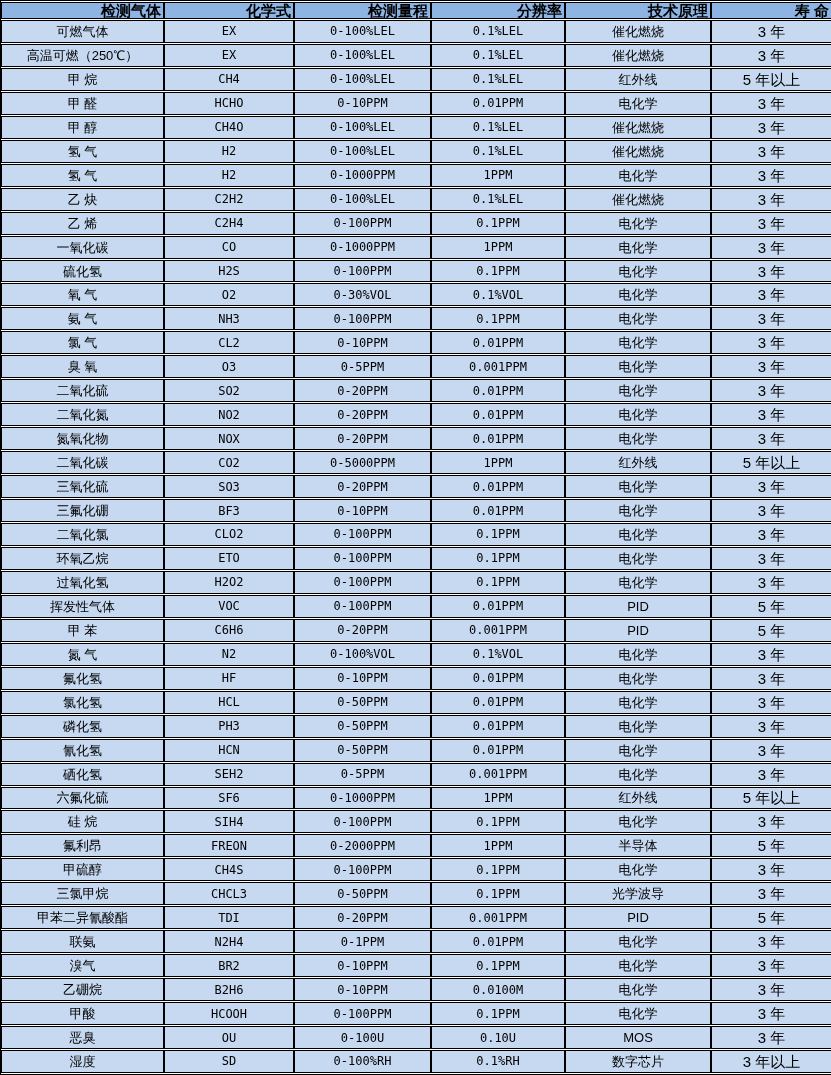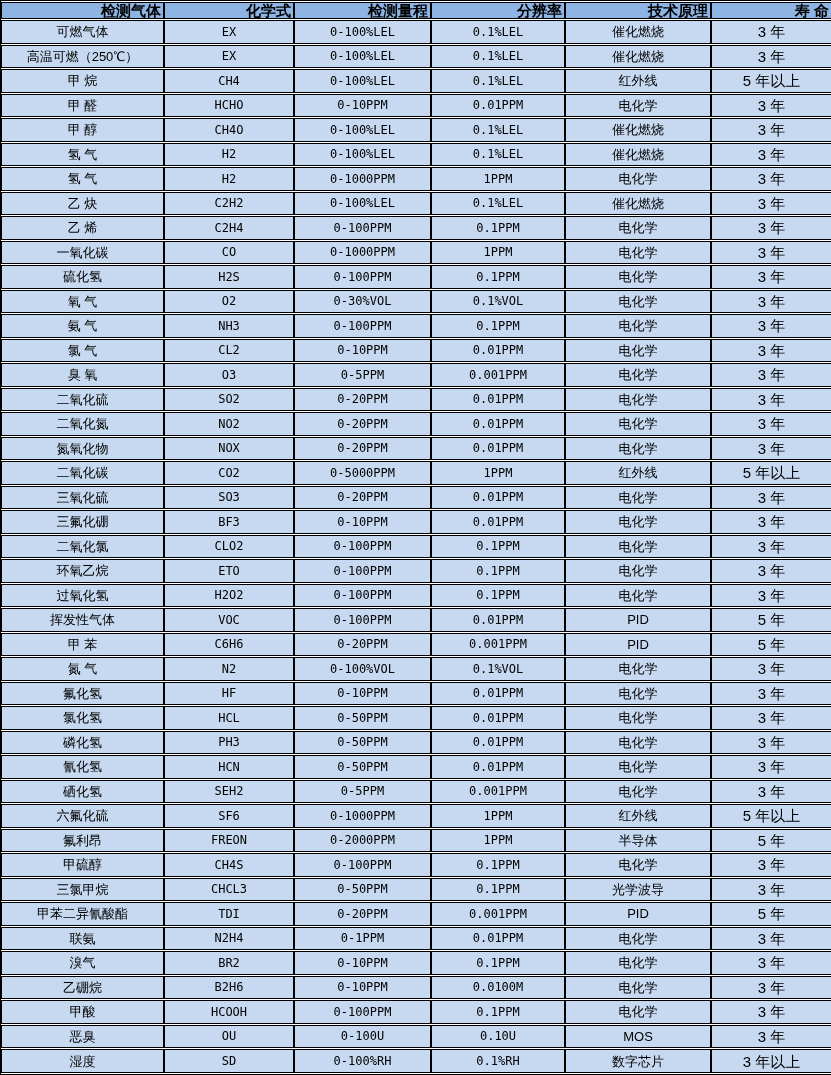--- a/index.html
+++ b/index.html
@@ -337,20 +337,28 @@
       </tr>
       <tr>
         <td class="c0">六氟化硫</td>
         <td class="c1">SF6</td>
         <td class="c2">0-1000PPM</td>
         <td class="c3">1PPM</td>
         <td class="c4">红外线</td>
         <td class="c5">5 年以上</td>
       </tr>
       <tr>
+        <td class="c0">硅 烷</td>
+        <td class="c1">SIH4</td>
+        <td class="c2">0-100PPM</td>
+        <td class="c3">0.1PPM</td>
+        <td class="c4">电化学</td>
+        <td class="c5">3 年</td>
+      </tr>
+      <tr>
         <td class="c0">氟利昂</td>
         <td class="c1">FREON</td>
         <td class="c2">0-2000PPM</td>
         <td class="c3">1PPM</td>
         <td class="c4">半导体</td>
         <td class="c5">5 年</td>
       </tr>
       <tr>
         <td class="c0">甲硫醇</td>
         <td class="c1">CH4S</td>

